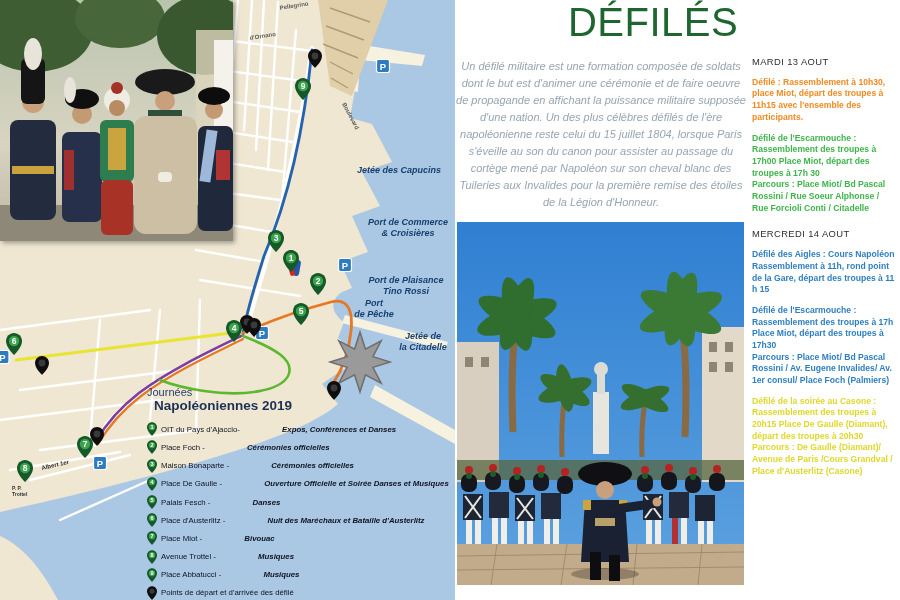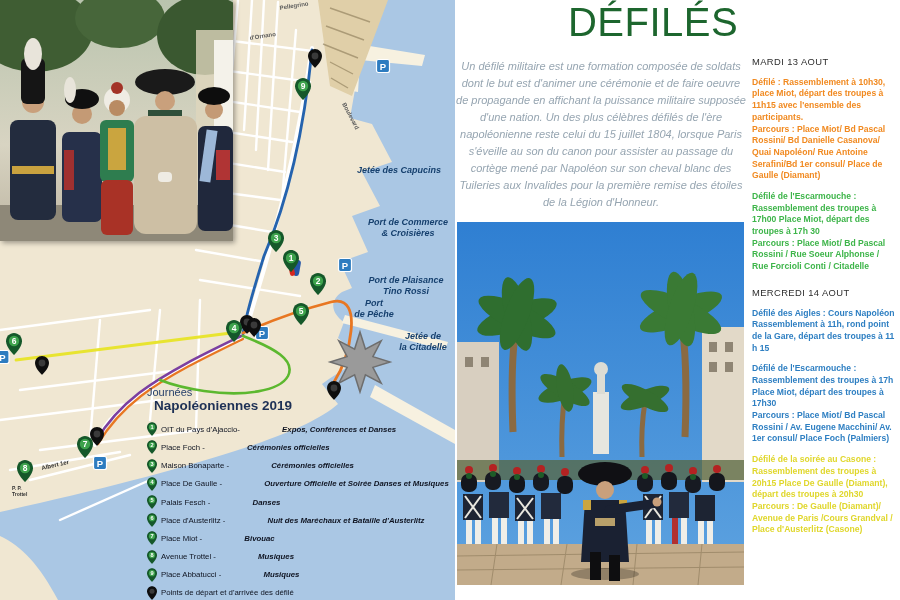--- a/index.html
+++ b/index.html
@@ -515,31 +515,30 @@
       <rect x="133" y="330" width="11" height="28" fill="#0e0e10"></rect>
       <rect x="152" y="333" width="11" height="26" fill="#0e0e10"></rect>
     </g>
   </svg>
 </div>
 
 <div class="schedule">
   <div class="day-heading">MARDI 13 AOUT</div>
   <div class="block orange">
     <div>Défilé : Rassemblement à 10h30, place Miot, départ des troupes à 11h15 avec l'ensemble des participants.</div>
-    <div>Parcours : Place Miot/ Bd Pascal Rossini/ Bd Danielle Casanova/ Quai Napoléon/ Rue Antoine Serafini/Bd 1er consul/ Place de Gaulle (Diamant)</div>
   </div>
   <div class="block green">
     <div>Défilé de l'Escarmouche : Rassemblement des troupes à 17h00 Place Miot, départ des troupes à 17h 30</div>
     <div>Parcours : Place Miot/ Bd Pascal Rossini / Rue Soeur Alphonse / Rue Forcioli Conti / Citadelle</div>
   </div>
   <div class="day-heading second">MERCREDI 14 AOUT</div>
   <div class="block blue">
     <div>Défilé des Aigles : Cours Napoléon Rassemblement à 11h, rond point de la Gare, départ des troupes à 11 h 15</div>
   </div>
   <div class="block blue">
     <div>Défilé de l'Escarmouche : Rassemblement des troupes à 17h Place Miot, départ des troupes à 17h30</div>
-    <div>Parcours : Place Miot/ Bd Pascal Rossini / Av. Eugene Macchini/ Av. 1er consul/ Place Foch (Palmiers)</div>
+    <div>Parcours : Place Miot/ Bd Pascal Rossini / Av. Eugene Invalides/ Av. 1er consul/ Place Foch (Palmiers)</div>
   </div>
   <div class="block yellow">
     <div>Défilé de la soirée au Casone : Rassemblement des troupes à 20h15 Place De Gaulle (Diamant), départ des troupes à 20h30</div>
     <div>Parcours : De Gaulle (Diamant)/ Avenue de Paris /Cours Grandval / Place d'Austerlitz (Casone)</div>
   </div>
 </div>
 
 </body></html>

